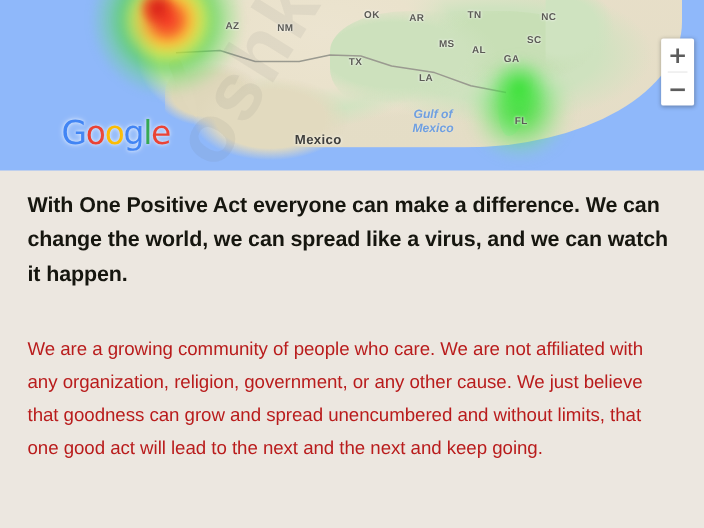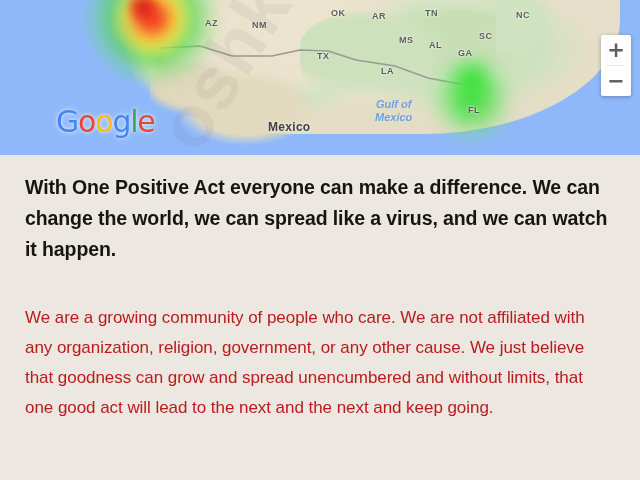--- a/index.html
+++ b/index.html
@@ -275,21 +275,21 @@
     <div class="heat heat-ca"></div>
     <div class="heat heat-ca-core"></div>
     <div class="heat heat-fl"></div>
     <div class="heat heat-fl2"></div>
 
     <div class="mlabel" style="left:205px; top:18px;">AZ</div>
     <div class="mlabel" style="left:252px; top:20px;">NM</div>
     <div class="mlabel" style="left:331px; top:8px;">OK</div>
     <div class="mlabel" style="left:372px; top:11px;">AR</div>
     <div class="mlabel" style="left:425px; top:8px;">TN</div>
-    <div class="mlabel" style="left:516px; top:10px;">NC</div>
+    <div class="mlabel" style="left:492px; top:10px;">NC</div>
     <div class="mlabel" style="left:399px; top:35px;">MS</div>
     <div class="mlabel" style="left:429px; top:40px;">AL</div>
     <div class="mlabel" style="left:479px; top:31px;">SC</div>
     <div class="mlabel" style="left:458px; top:48px;">GA</div>
     <div class="mlabel" style="left:317px; top:51px;">TX</div>
     <div class="mlabel" style="left:381px; top:66px;">LA</div>
     <div class="mlabel" style="left:468px; top:93px;margin-top:12px;">FL</div>
 
     <div class="mlabel-country" style="left:268px; top:120px;">Mexico</div>
 

